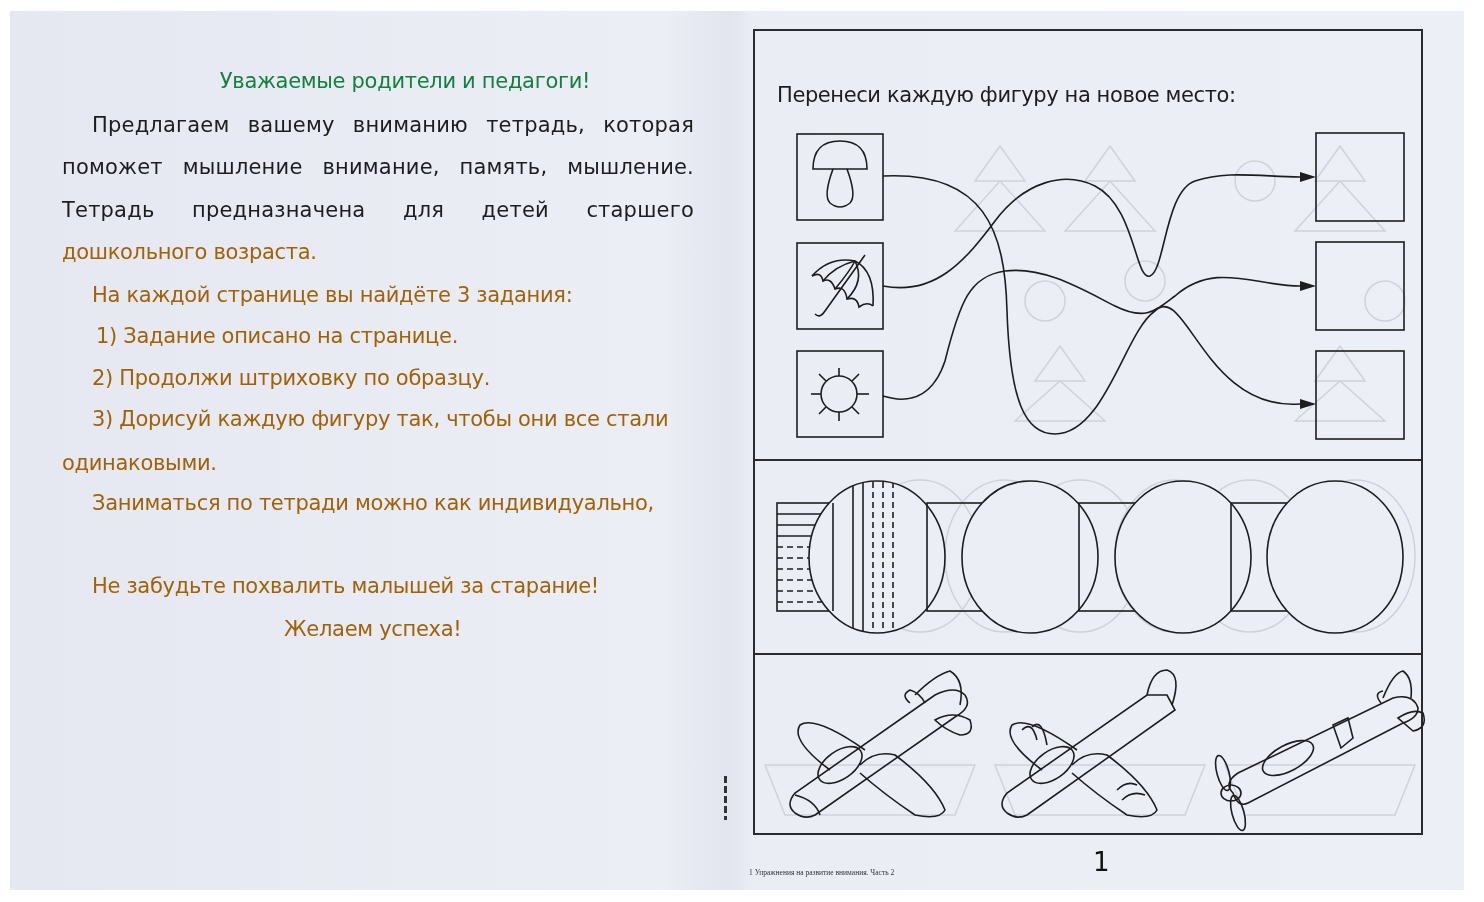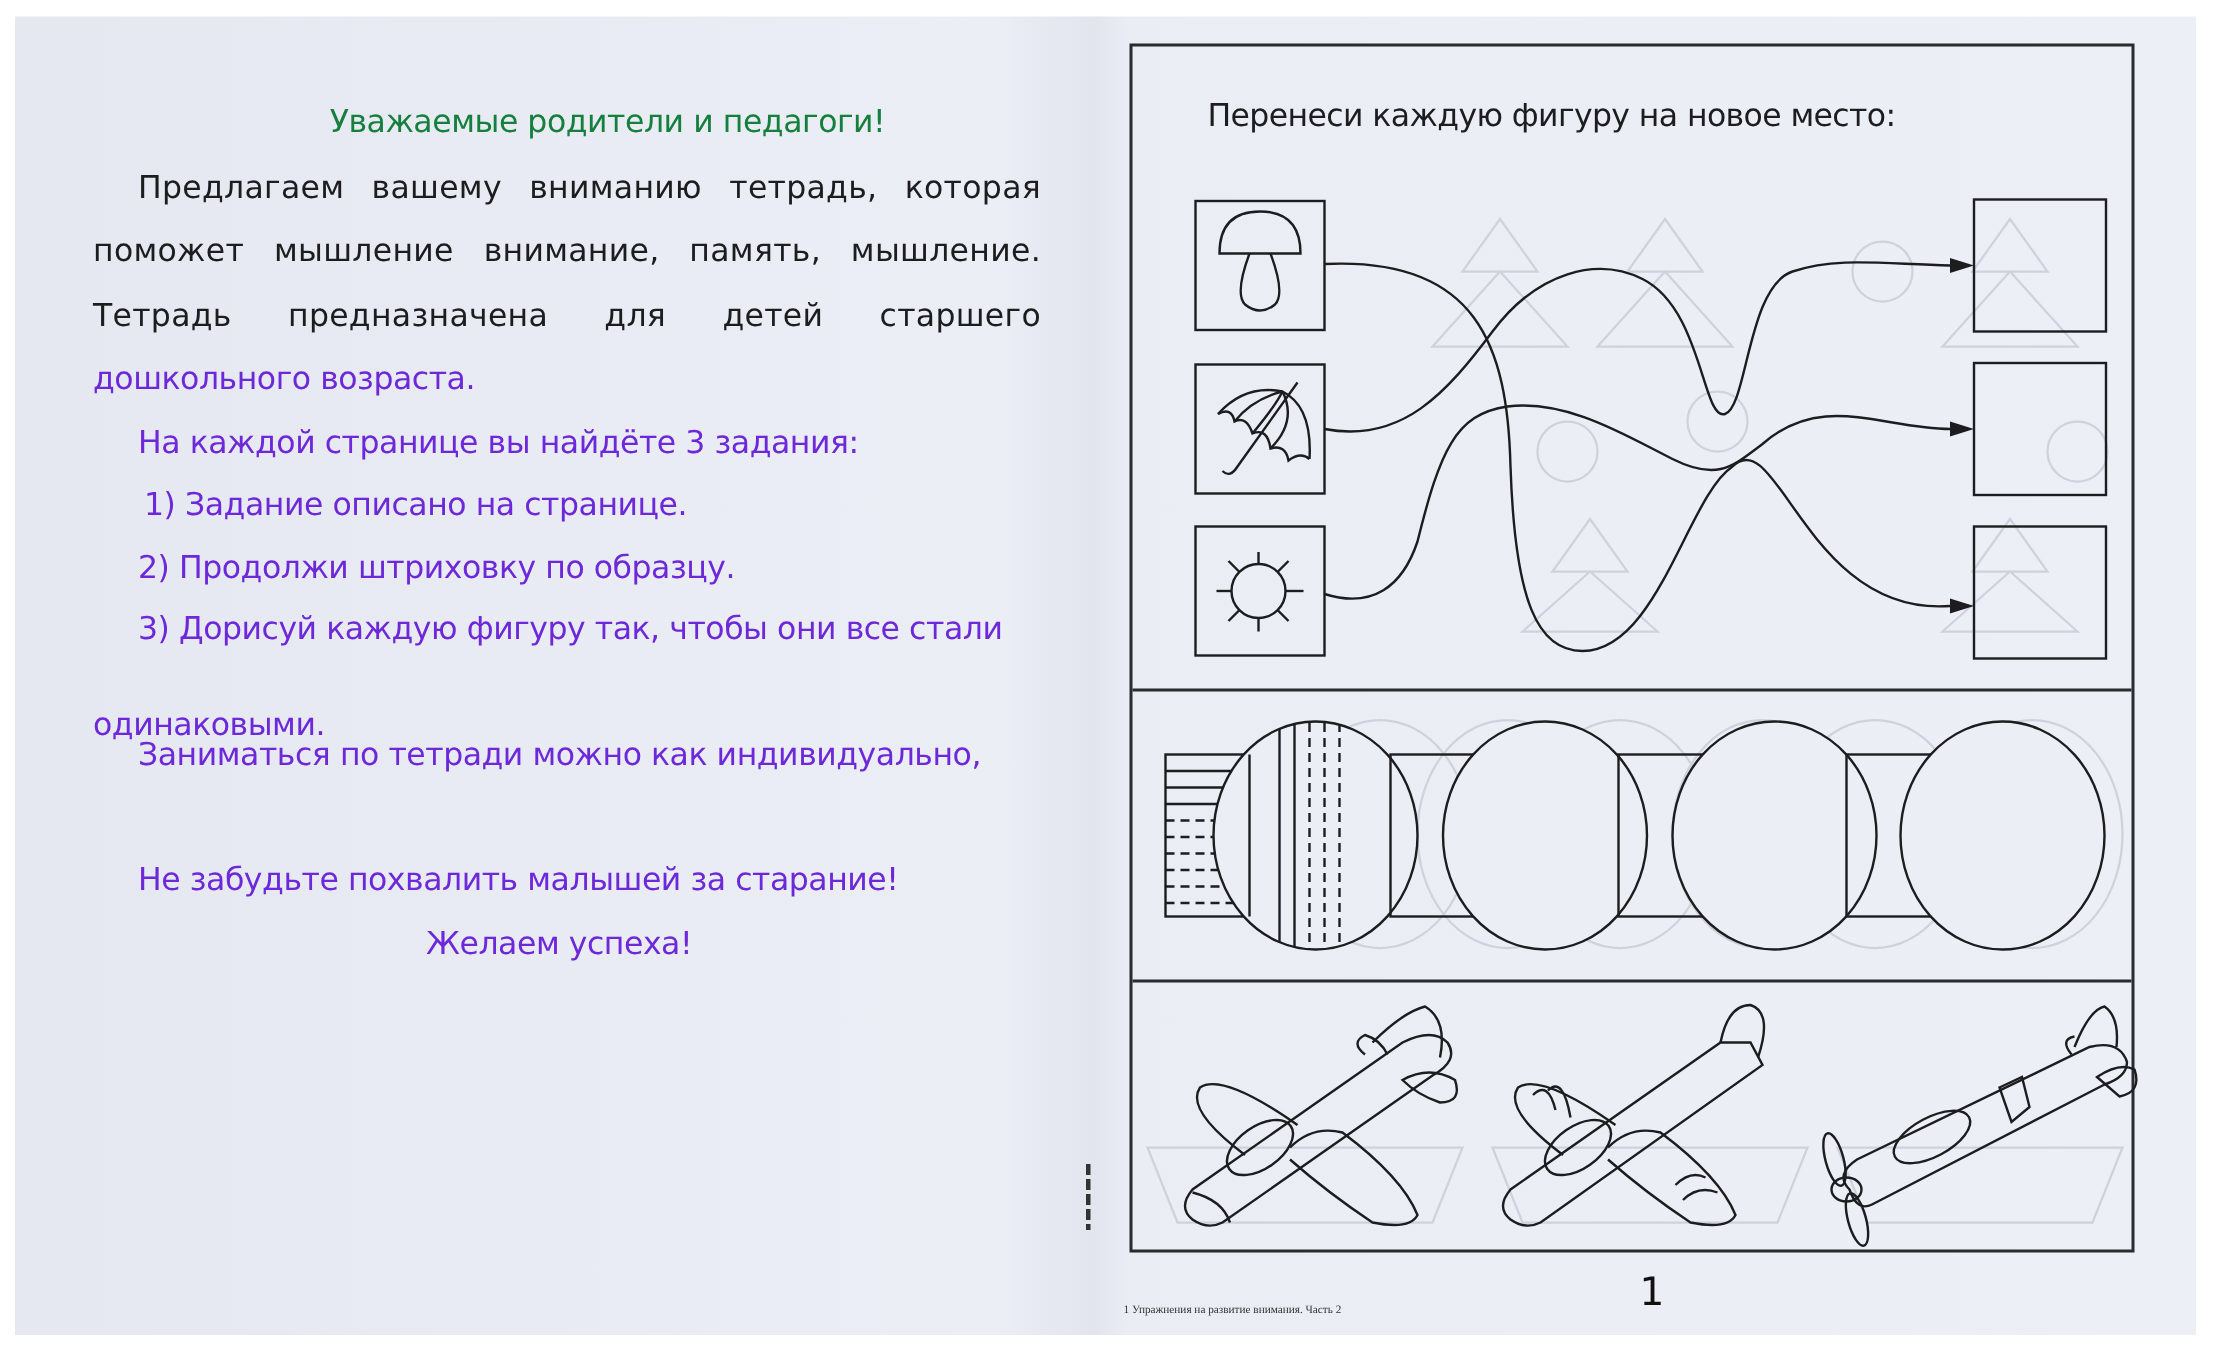--- a/index.html
+++ b/index.html
@@ -17,38 +17,38 @@
       position: absolute; left: 10px; top: 11px; width: 720px; height: 879px;
     }
     .page-right {
       position: absolute; left: 733px; top: 11px; width: 731px; height: 879px;
     }
     .greeting {
       position: absolute; left: 0; top: 58px; width: 790px; text-align: center;
       font-size: 21px; color: #15803d; letter-spacing: -0.3px;
     }
     .para {
-      position: absolute; color: #6d28d9; font-size: 21px; letter-spacing: -0.3px;
+      position: absolute; color: #a16207; font-size: 21px; letter-spacing: -0.3px;
       white-space: nowrap;
     }
     .justified {
       position: absolute; left: 52px; width: 632px; font-size: 21px; color: #1d1d1f;
       display: flex; justify-content: space-between; letter-spacing: 0.2px;
     }
     .binding-marks {
       position: absolute; left: 724px; top: 776px; width: 3px; height: 44px;
       background: repeating-linear-gradient(180deg, #333 0 7px, transparent 7px 10px);
     }
     .task-frame {
       position: absolute; left: 20px; top: 18px; width: 670px; height: 806px;
       border: 2px solid #2b2b2f; box-sizing: border-box;
     }
     .task-title {
-      position: absolute; left: 22px; top: 34px; font-size: 21px; color: #1d1d1f;
-      letter-spacing: -0.4px; white-space: nowrap; margin-left: 28px;
+      position: absolute; left: 22px; top: 52px; font-size: 21px; color: #1d1d1f;
+      letter-spacing: -0.4px; white-space: nowrap;
     }
     .divider { position: absolute; left: 0; width: 666px; height: 2px; background: #2b2b2f; }
     svg { position: absolute; overflow: visible; }
     .footer-note {
       position: absolute; left: 16px; top: 857px; font-size: 7.5px; color: #333;
       white-space: nowrap;
       font-family: Liberation Serif, serif;
     }
     .page-number {
       position: absolute; left: 360px; top: 836px; font-size: 26px; color: #111;
@@ -83,21 +83,21 @@
     <span>для</span>
     <span>детей</span>
     <span>старшего</span>
   </div>
   <div class="para" style="left:52px; top:229px;">дошкольного возраста.</div>
 
   <div class="para" style="left:82px; top:272px;">На каждой странице вы найдёте 3  задания:</div>
   <div class="para" style="left:86px; top:313px;">1) Задание описано на странице.</div>
   <div class="para" style="left:82px; top:355px;">2) Продолжи штриховку по образцу.</div>
   <div class="para" style="left:82px; top:396px;">3) Дорисуй каждую фигуру так, чтобы они все стали</div>
-  <div class="para" style="left:52px; top:440px;margin-top:20px;">одинаковыми.</div>
+  <div class="para" style="left:52px; top:440px;">одинаковыми.</div>
 
   <div class="para" style="left:82px; top:480px;">Заниматься по тетради можно как индивидуально,</div>
   <div class="para" style="left:82px; top:563px;">Не забудьте похвалить малышей за старание!</div>
   <div class="para" style="left:274px; top:606px;">Желаем успеха!</div>
 </div>
 
 <div class="binding-marks"></div>
 
 <div class="page-right">
   <div class="task-frame">

